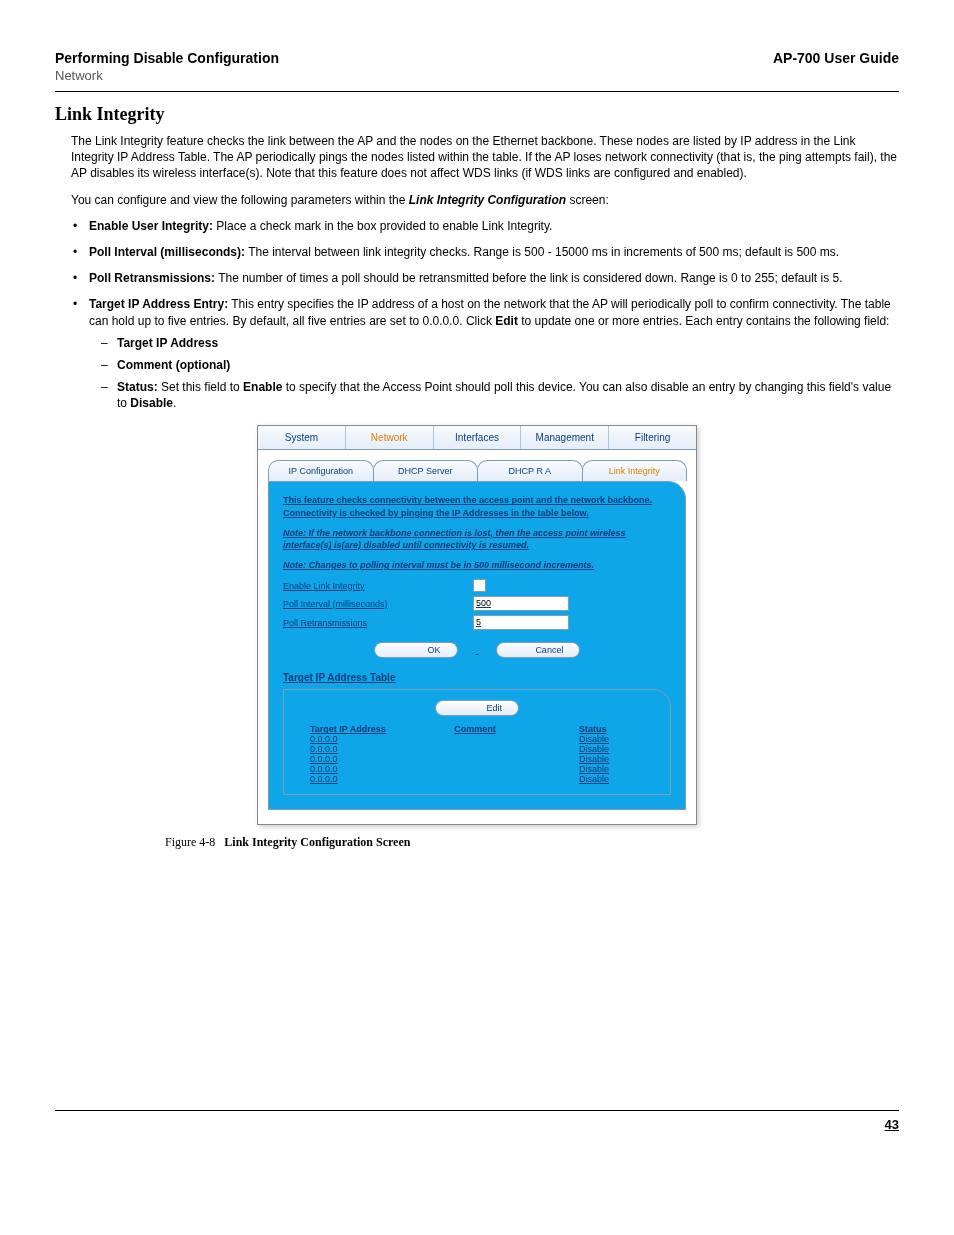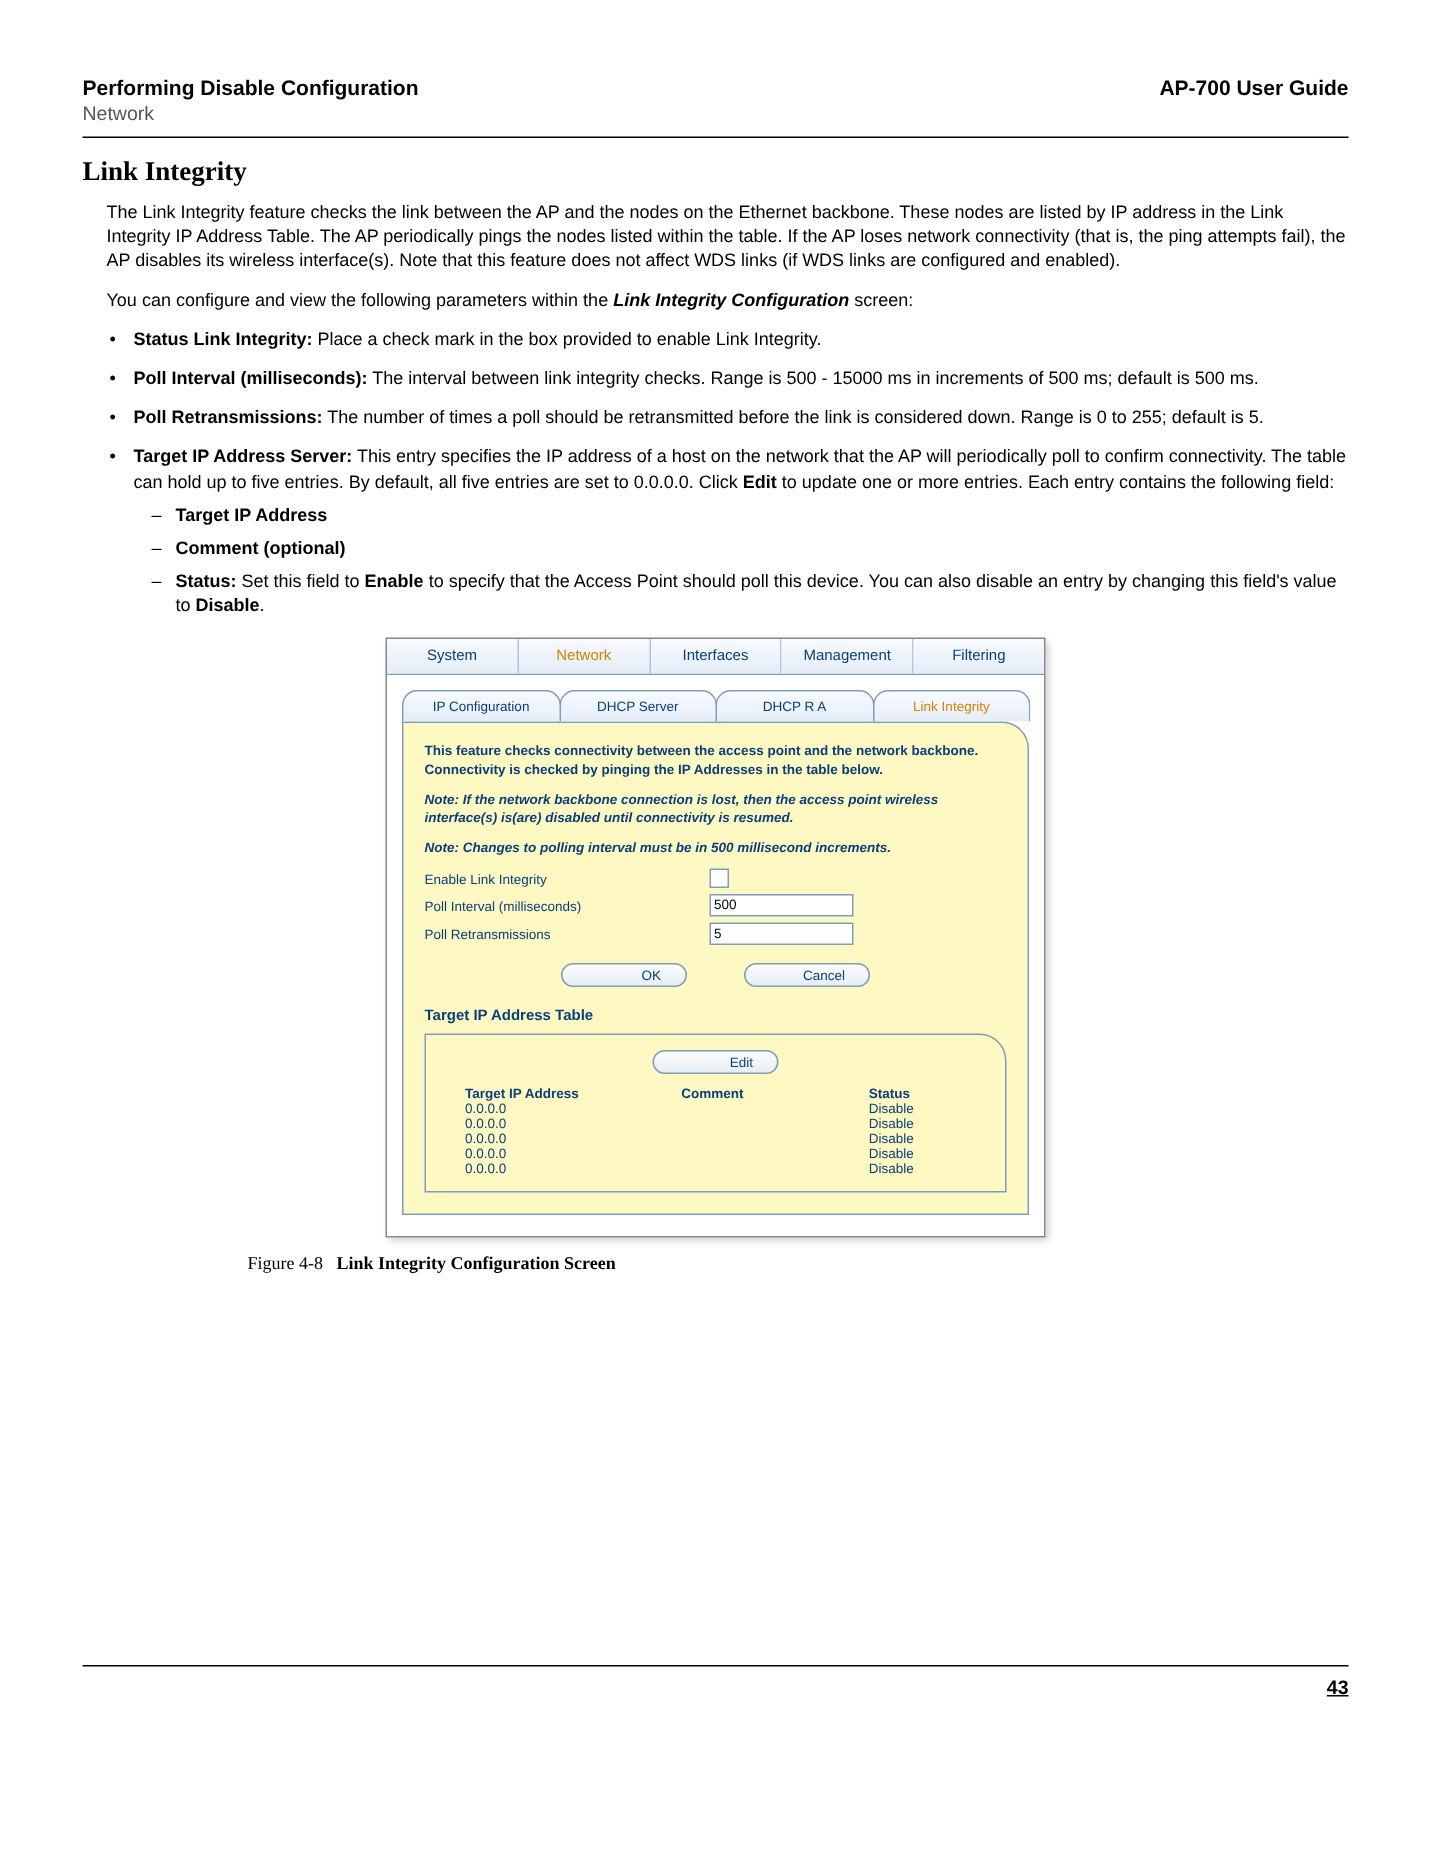--- a/index.html
+++ b/index.html
@@ -121,21 +121,22 @@
     border-top-right-radius: 10px;
     color: #0a3e7a;
     margin-right: -1px;
   }
   .sub-tab.active { color: #d98000; }
   .panel {
     margin: 0 10px 14px 10px;
     border: 1px solid #7f9db9;
     border-top-right-radius: 18px;
     padding: 12px 14px 14px 14px;
-    background: #fef9c3;
+    background: #0ea5e9;
+    text-decoration: underline;
   }
   .desc {
     font-size: 9px;
     color: #0a3e7a;
     line-height: 1.35;
     margin-bottom: 8px;
   }
   .desc i { color:#0a3e7a; }
   .form-row {
     display: flex;
@@ -235,30 +236,30 @@
 <h2 class="section">Link Integrity</h2>
 
 <p class="body-text">The Link Integrity feature checks the link between the AP and the nodes on the Ethernet backbone. These nodes are listed by IP address in the Link Integrity IP Address Table. The AP periodically pings the nodes listed within the table. If the AP loses network connectivity (that is, the ping attempts fail), the AP disables its wireless interface(s). Note that this feature does not affect WDS links (if WDS links are configured and enabled).</p>
 
 <p class="body-text">
   <span>You can configure and view the following parameters within the </span><b><i>Link Integrity Configuration</i></b><span> screen:</span>
 </p>
 
 <ul class="outer">
   <li>
-    <b>Status Link Integrity:</b><span> Place a check mark in the box provided to enable Link Integrity.</span>
+    <b>Enable User Integrity:</b><span> Place a check mark in the box provided to enable Link Integrity.</span>
   </li>
   <li>
     <b>Poll Interval (milliseconds):</b><span> The interval between link integrity checks. Range is 500 - 15000 ms in increments of 500 ms; default is 500 ms.</span>
   </li>
   <li>
     <b>Poll Retransmissions:</b><span> The number of times a poll should be retransmitted before the link is considered down. Range is 0 to 255; default is 5.</span>
   </li>
   <li>
-    <b>Target IP Address Server:</b><span> This entry specifies the IP address of a host on the network that the AP will periodically poll to confirm connectivity. The table can hold up to five entries. By default, all five entries are set to 0.0.0.0. Click </span><b>Edit</b><span> to update one or more entries. Each entry contains the following field:</span>
+    <b>Target IP Address Entry:</b><span> This entry specifies the IP address of a host on the network that the AP will periodically poll to confirm connectivity. The table can hold up to five entries. By default, all five entries are set to 0.0.0.0. Click </span><b>Edit</b><span> to update one or more entries. Each entry contains the following field:</span>
     <ul class="inner">
       <li><b>Target IP Address</b></li>
       <li><b>Comment (optional)</b></li>
       <li>
         <b>Status:</b><span> Set this field to </span><b>Enable</b><span> to specify that the Access Point should poll this device. You can also disable an entry by changing this field's value to </span><b>Disable</b><span>.</span>
       </li>
     </ul>
   </li>
 </ul>
 

